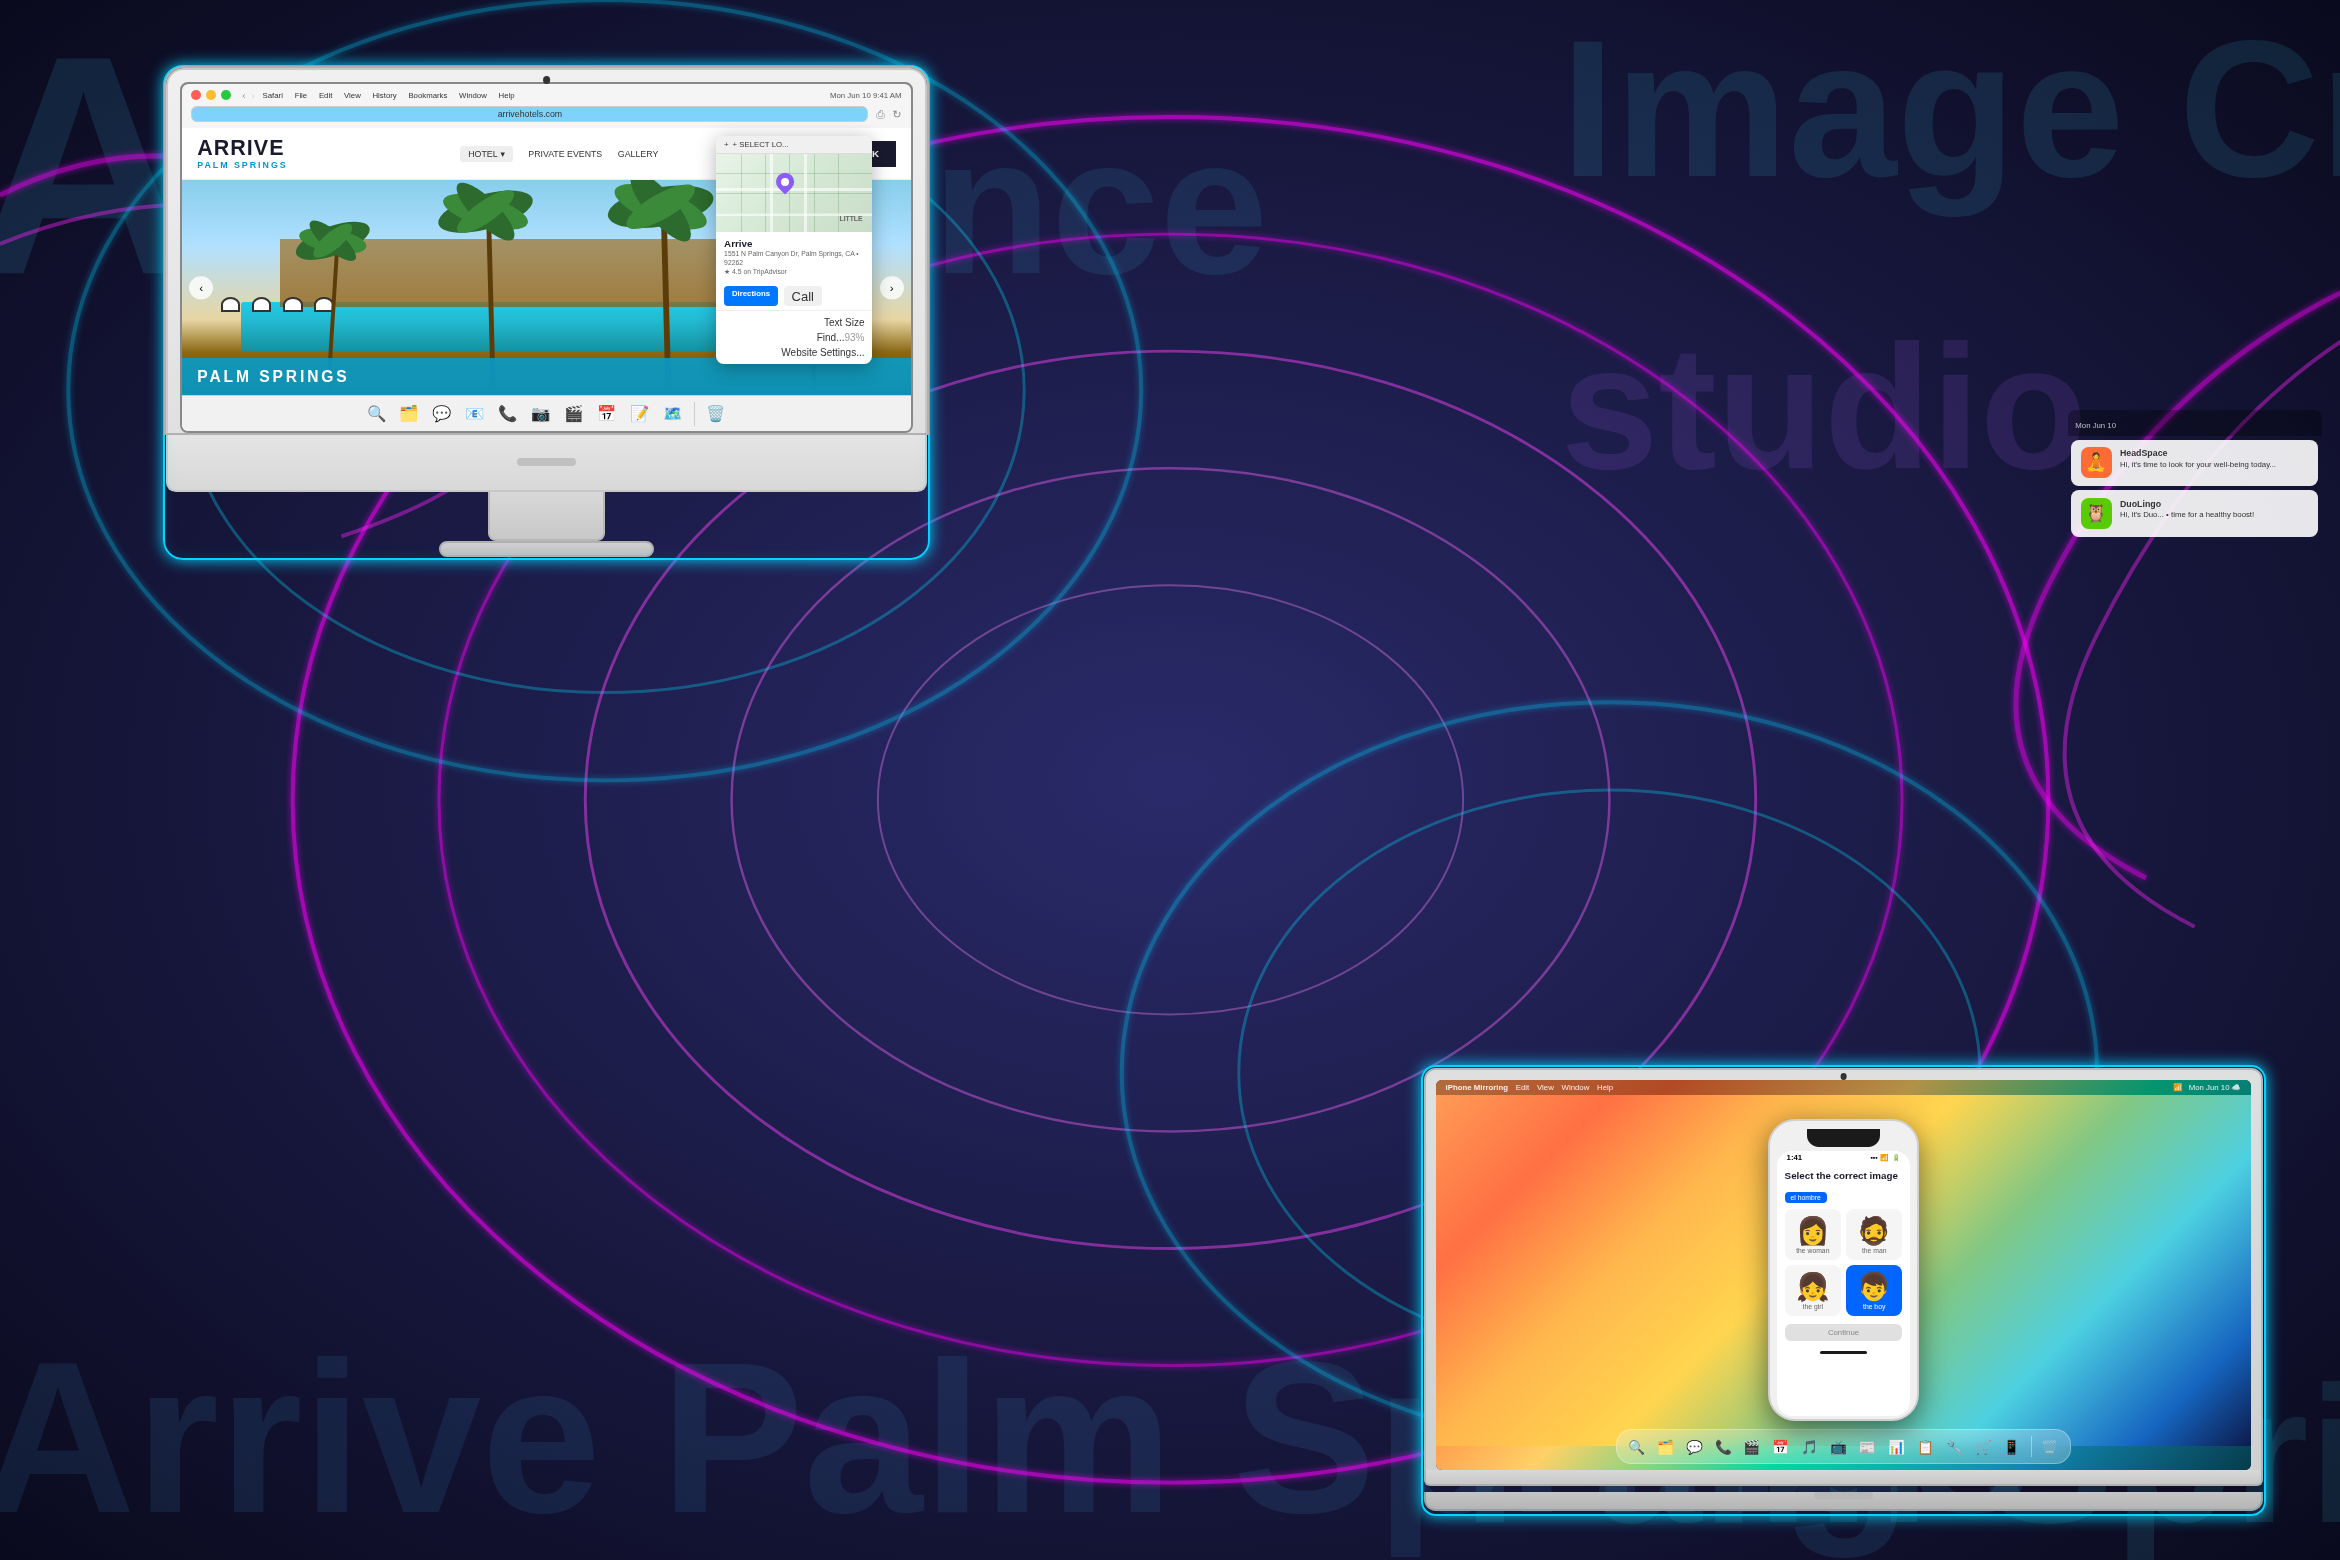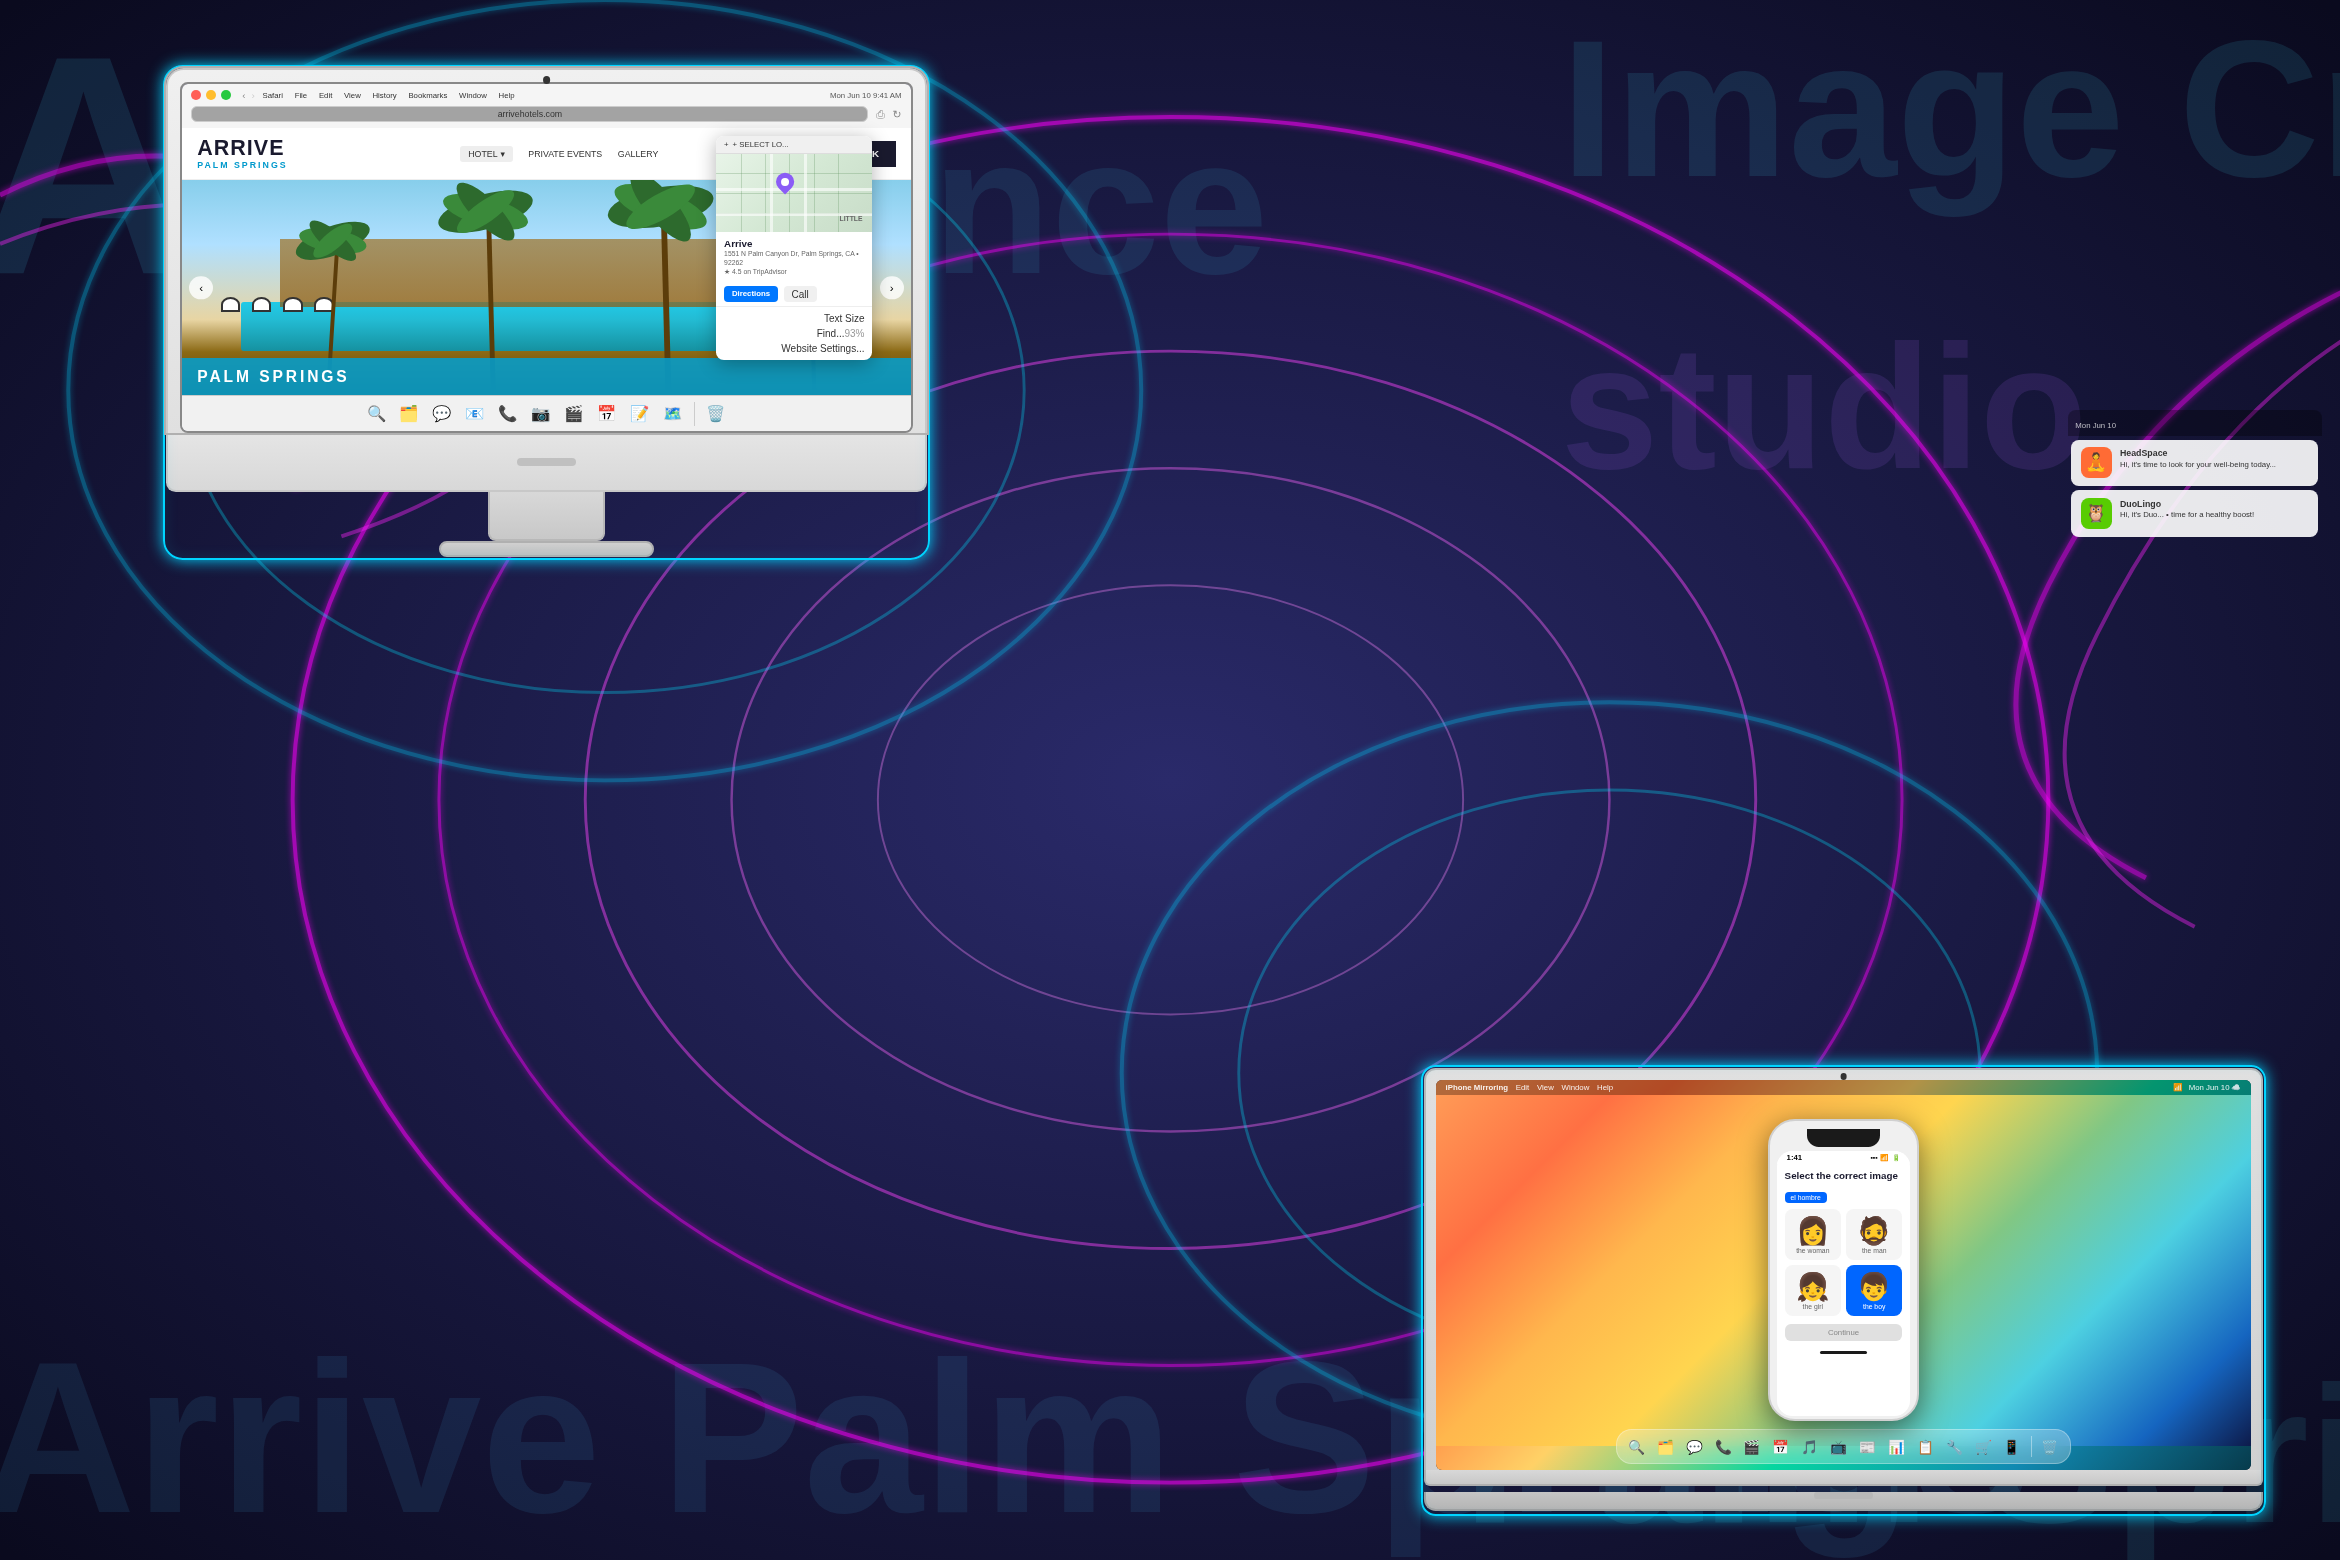--- a/index.html
+++ b/index.html
@@ -102,21 +102,21 @@
 
     .safari-toolbar {
       display: flex;
       align-items: center;
       gap: 7.8px;
       padding: 2px 0;
     }
 
     .safari-url-bar {
       flex: 1;
-      background: #a3a3a3;
+      background: #7dd3fc;
       border: 1px solid #ccc;
       border-radius: 5.9px;
       padding: 2px 7.8px;
       font-size: 8.8px;
       color: #333;
       text-align: center;
     }
 
     
     .website-content {
@@ -289,21 +289,21 @@
       border-radius: 3.9px;
       font-size: 7.8px;
       font-weight: 600;
     }
 
     .map-btn-call {
       background: #f0f0f0;
       color: #333;
       padding: 2.9px 7.8px;
       border-radius: 3.9px;
-      font-size: 10px;
+      font-size: 13px;
     }
 
     .map-menu-items {
       border-top: 1px solid #eee;
       padding: 3.9px 7.8px;
     }
 
     .map-menu-item {
       font-size: 10px;
       color: #333;

